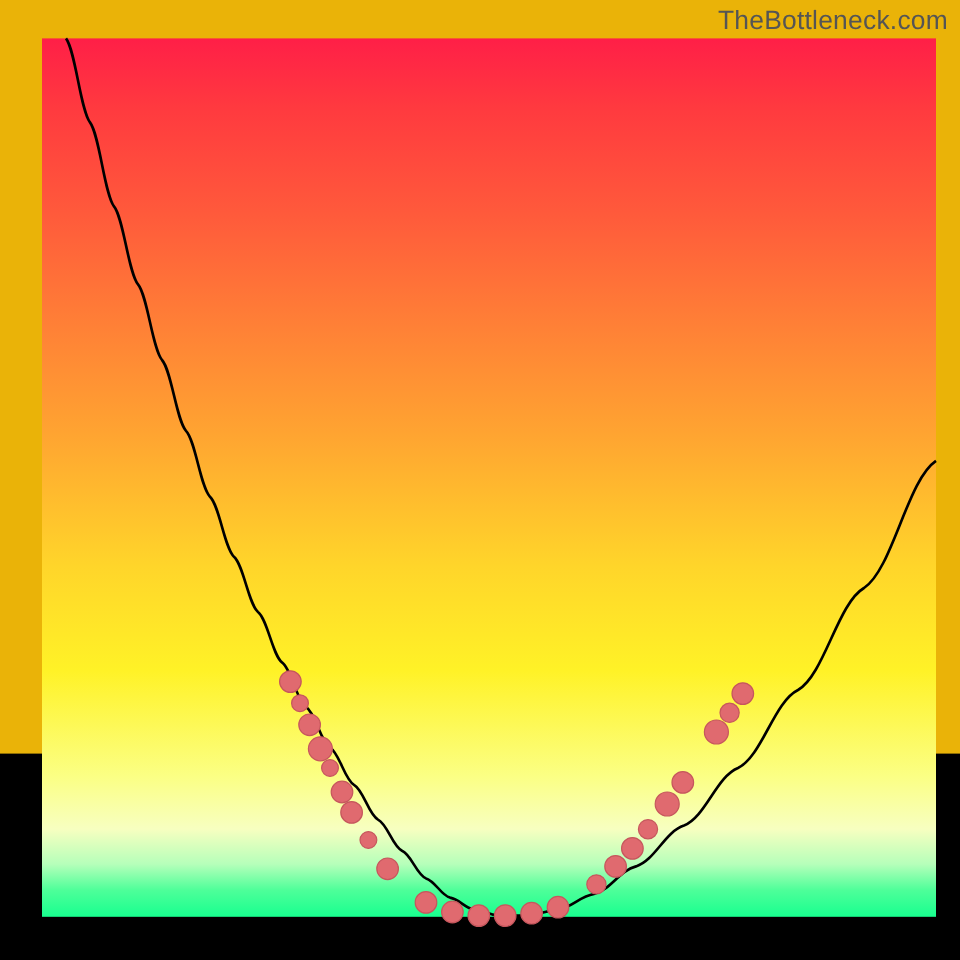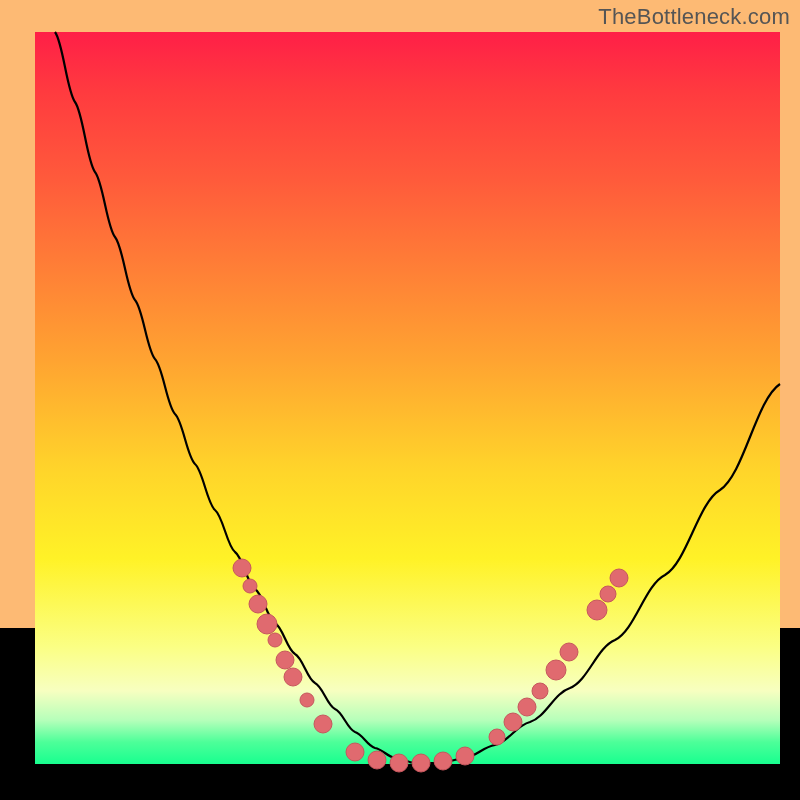--- a/index.html
+++ b/index.html
@@ -8,21 +8,21 @@
     width: 800px;
     height: 800px;
     background: #000;
     font-family: Arial, Helvetica, sans-serif;
     overflow: hidden;
   }
   .frame {
     position: relative;
     width: 800px;
     height: 628px;
-    background: #fdba74;
+    background: #eab308;
   }
   .watermark {
     position: absolute;
     top: 4px;
     right: 10px;
     color: #555;
     font-size: 22px;
     font-weight: 500;
     letter-spacing: 0.2px;
     z-index: 10;

